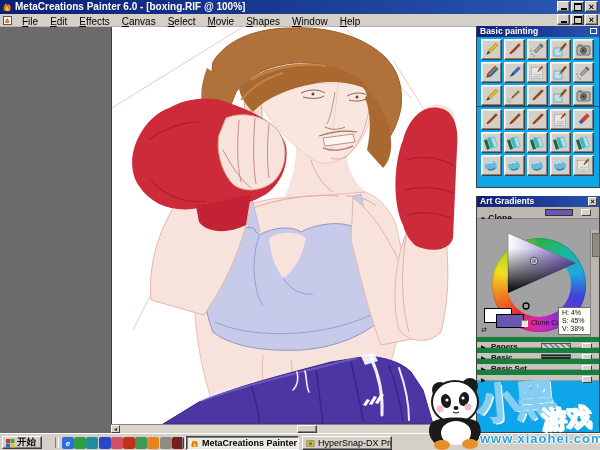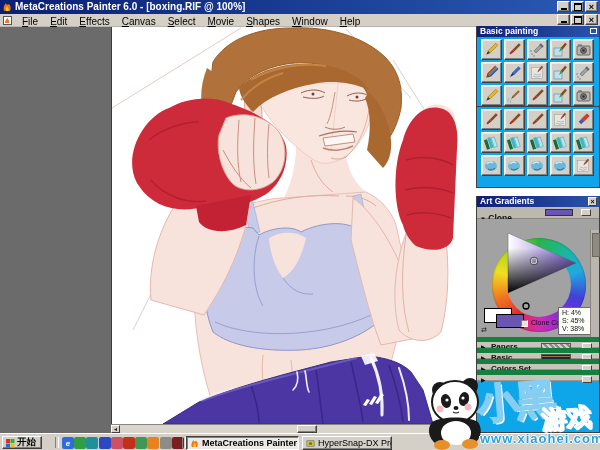--- a/index.html
+++ b/index.html
@@ -626,21 +626,21 @@
           <span class="sec-box"></span>
         </div>
         <div class="sec-row">
           <span class="sec-arrow">▶</span>
           <span class="sec-label">Basic</span>
           <span class="sec-swatch sw-weave"></span>
           <span class="sec-box"></span>
         </div>
         <div class="sec-row">
           <span class="sec-arrow">▶</span>
-          <span class="sec-label">Colors Set</span>
+          <span class="sec-label">Basic Set</span>
           <span class="sec-box"></span>
         </div>
         <div class="sec-row">
           <span class="sec-arrow">▶</span>
           <span class="sec-label"></span>
           <span class="sec-box"></span>
         </div>
       </div>
   </div>
 

